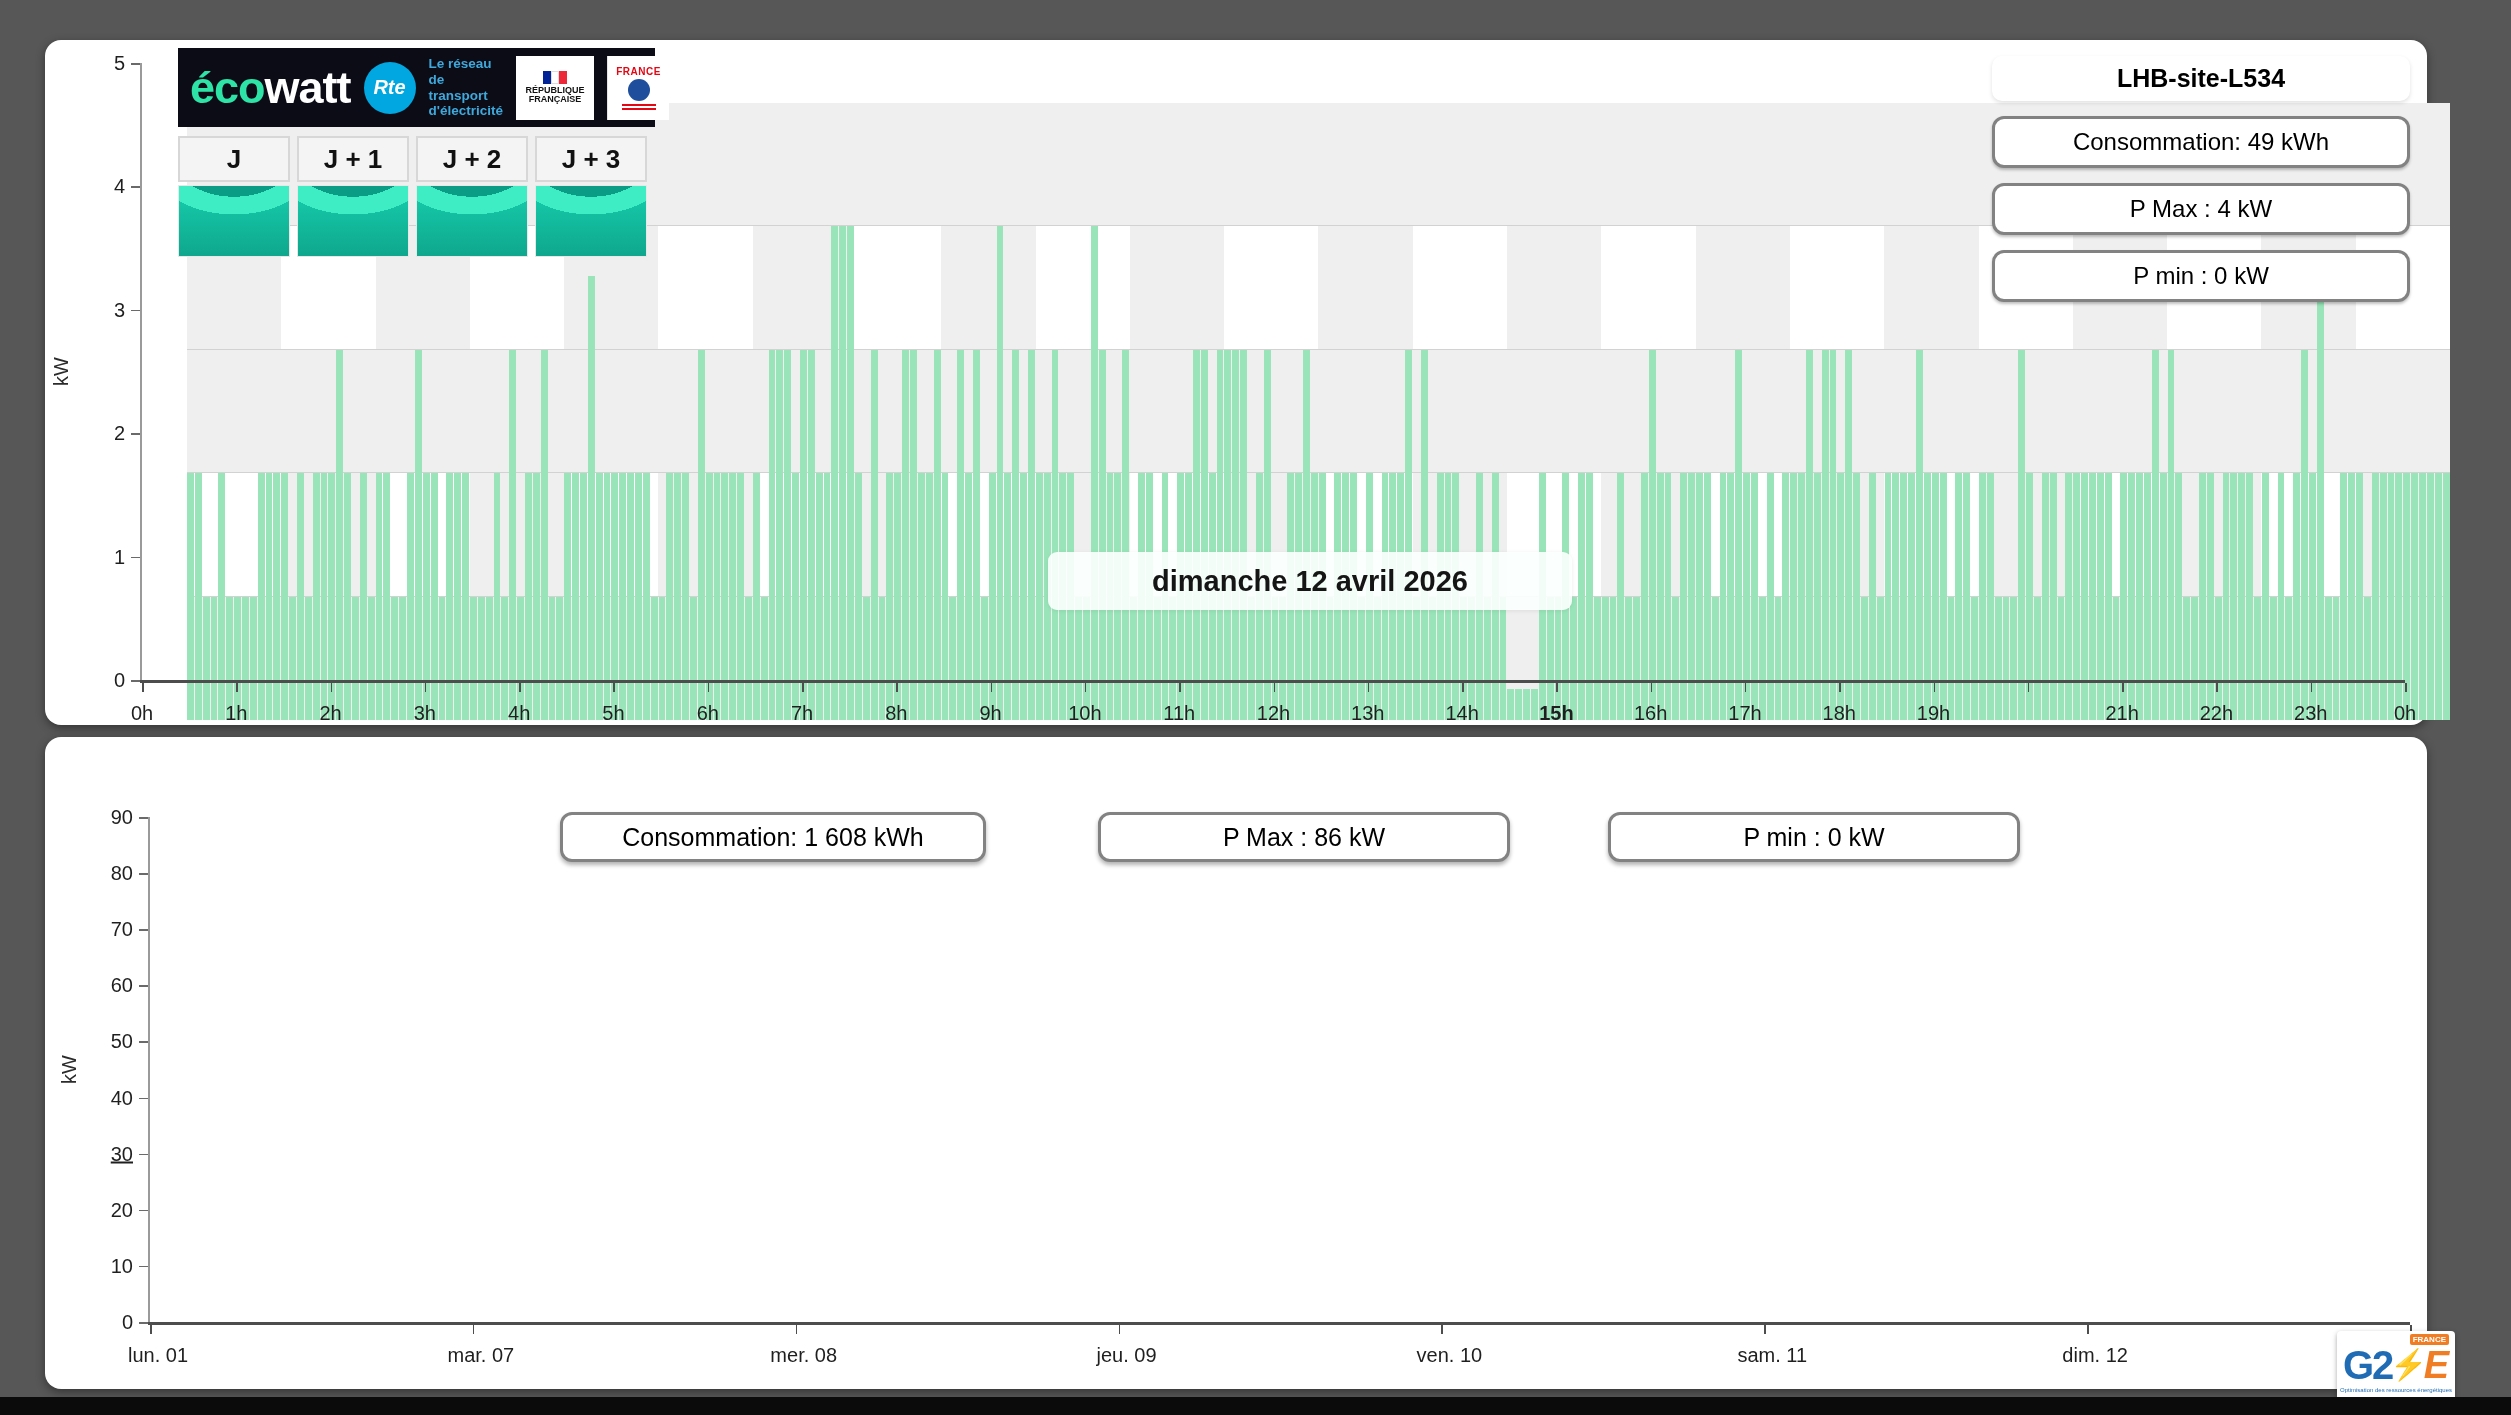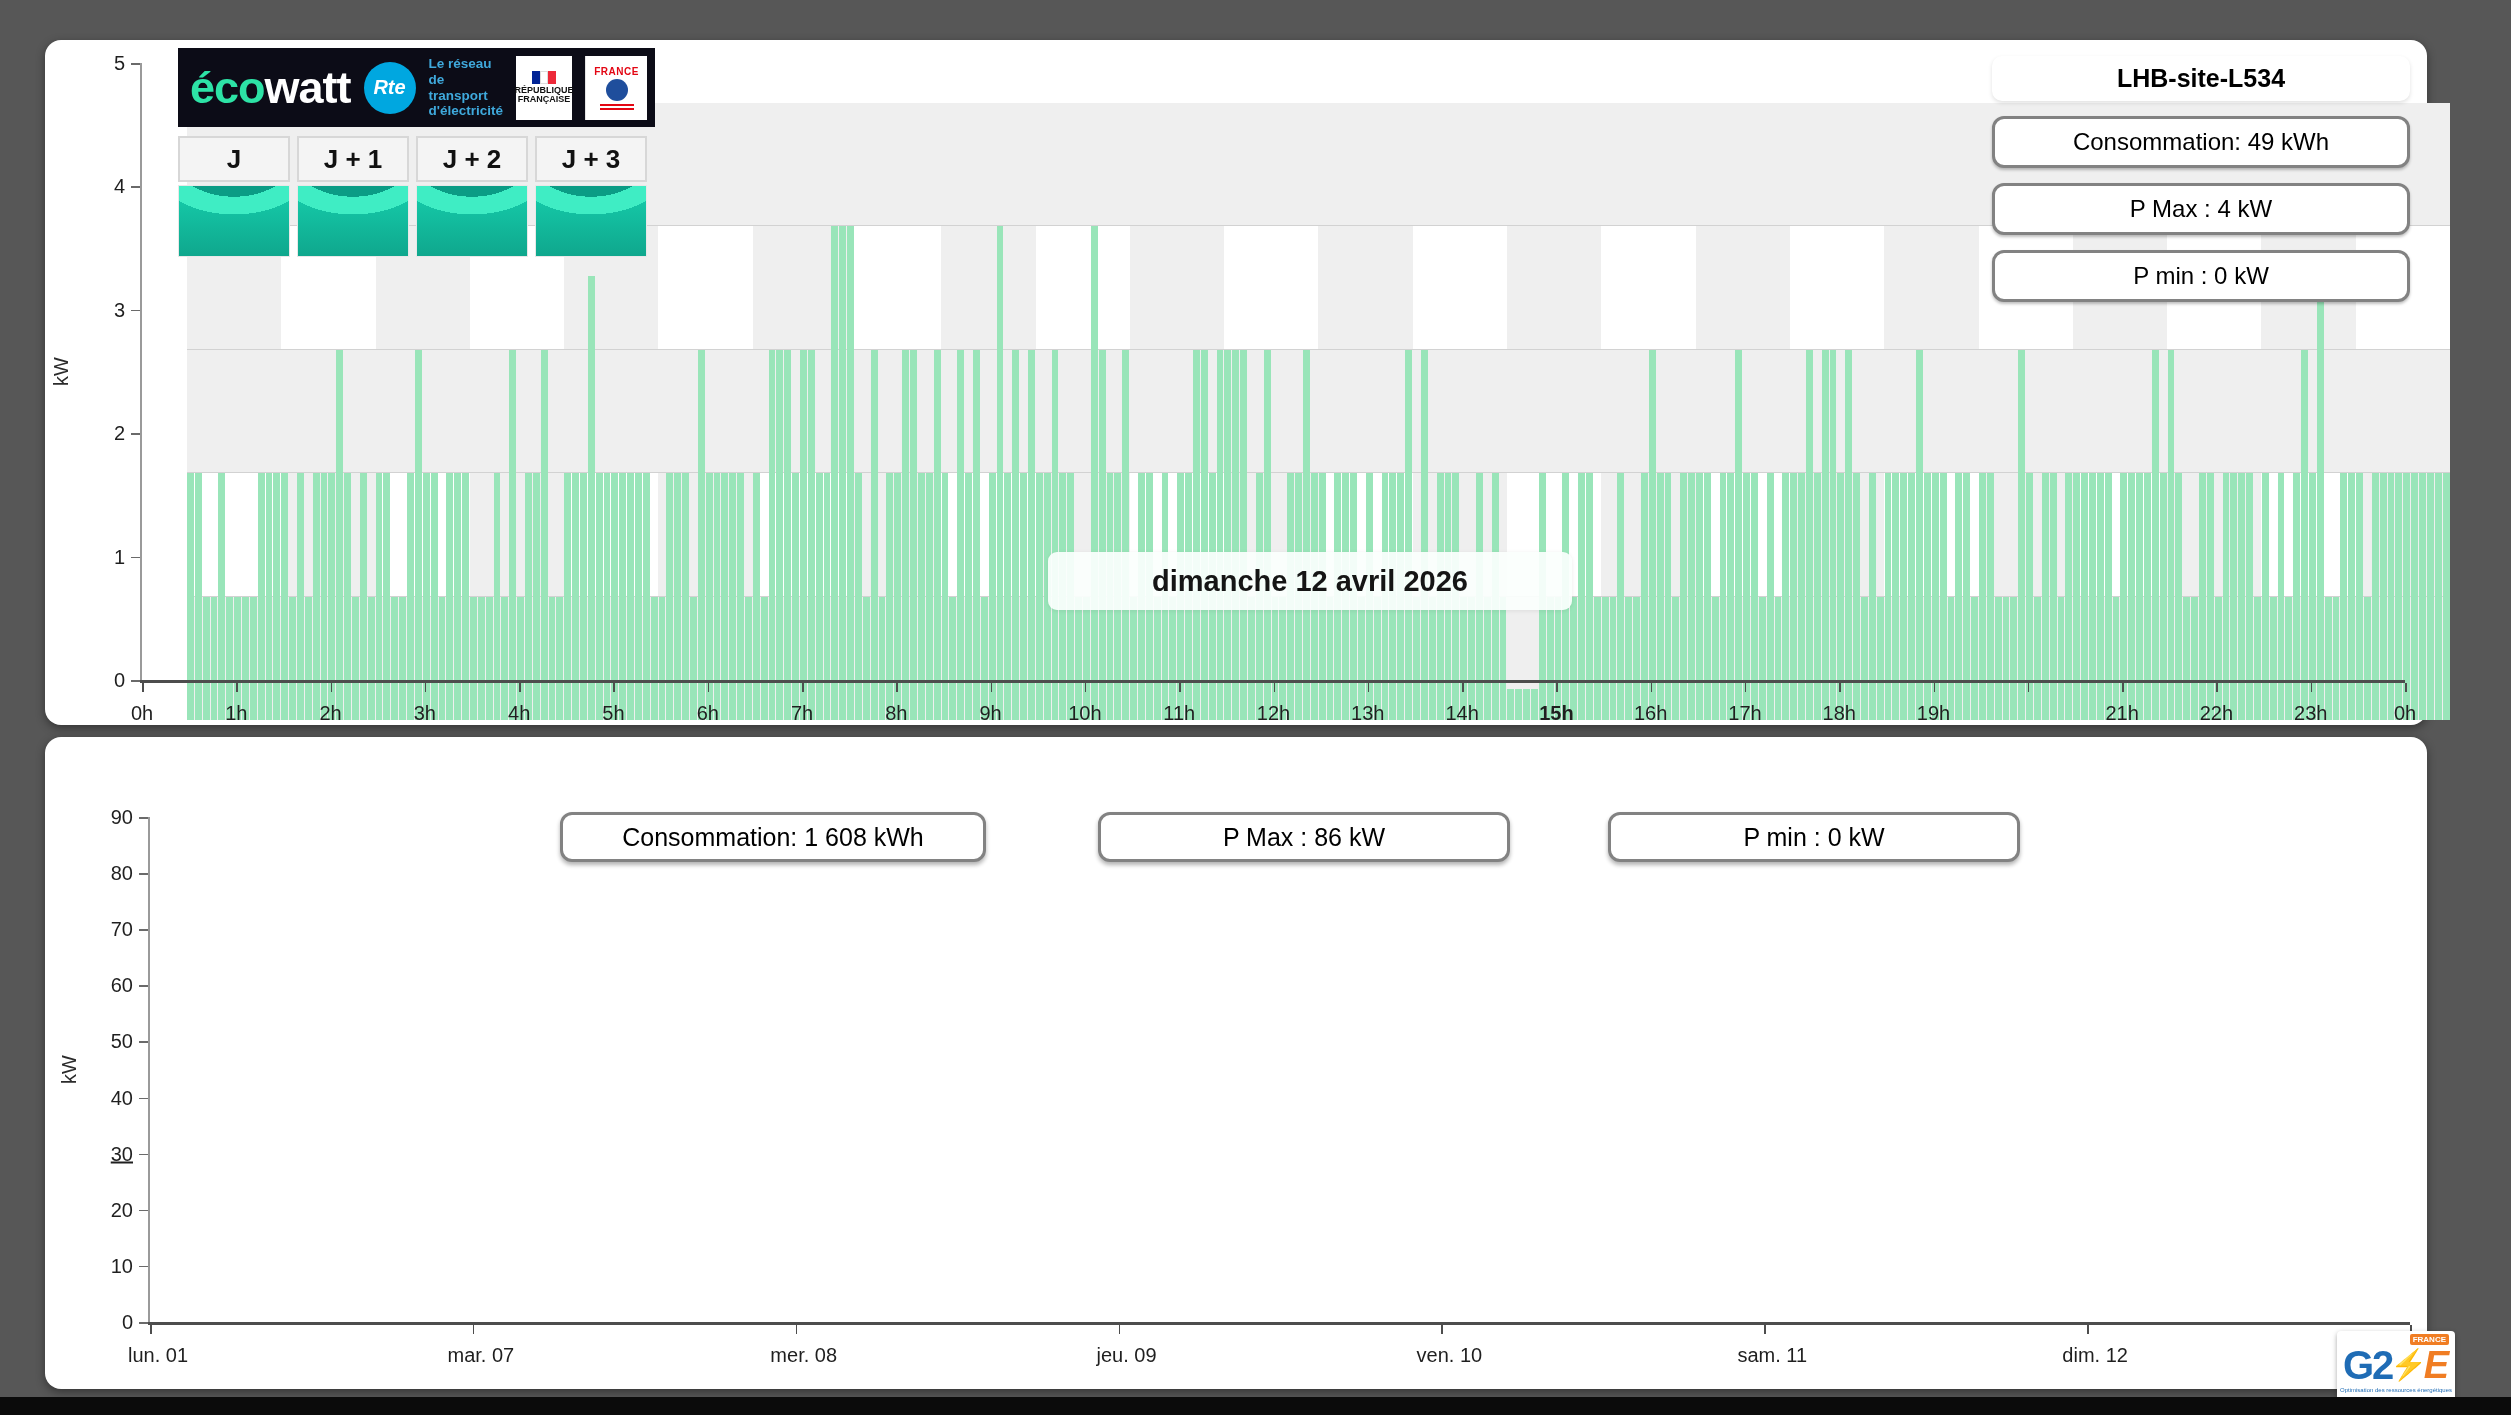--- a/index.html
+++ b/index.html
@@ -36,21 +36,21 @@
   #ecowatt-bar{position:absolute;left:178px;top:48px;width:477px;height:79px;background:#0c0c17;
     display:flex;align-items:center;padding:0 12px;box-sizing:border-box;gap:13px;}
   .brand{font-weight:bold;font-size:45px;letter-spacing:-1px;line-height:1;}
   .brand .eco{color:#2de3a6;}
   .brand .watt{color:#ffffff;}
   .rte-circle{width:52px;height:52px;border-radius:50%;background:#00a7e0;color:#fff;
     display:flex;align-items:center;justify-content:center;font-size:20px;font-weight:bold;font-style:italic;flex:0 0 auto;}
   .rte-lines{color:#3fa9dc;font-size:13.5px;line-height:1.18;font-weight:bold;}
   .gov-box{background:#ffffff;height:64px;box-sizing:border-box;display:flex;flex-direction:column;
     align-items:center;justify-content:center;flex:0 0 auto;}
-  #rf-box{width:56px;align-items:center;}
+  #rf-box{width:78px;align-items:center;}
   .flag{display:flex;height:13px;margin-bottom:2px;}
   .flag span{width:8px;height:13px;display:block;}
   .rf-title{font-size:9px;font-weight:bold;color:#111;line-height:1.05;text-align:center;}
   #ademe-box{width:62px;border-left:1px solid #e5e5e5;}
   .ademe-name{color:#e30613;font-weight:bold;font-size:10px;letter-spacing:.5px;}
   .ademe-circle{width:22px;height:22px;border-radius:50%;background:#1f4e9c;margin:2px 0;}
   .ademe-line{width:34px;height:2px;background:#e30613;margin-top:1.5px;}
 
   
   #day-buttons{position:absolute;left:178px;top:136px;display:flex;gap:7px;}

